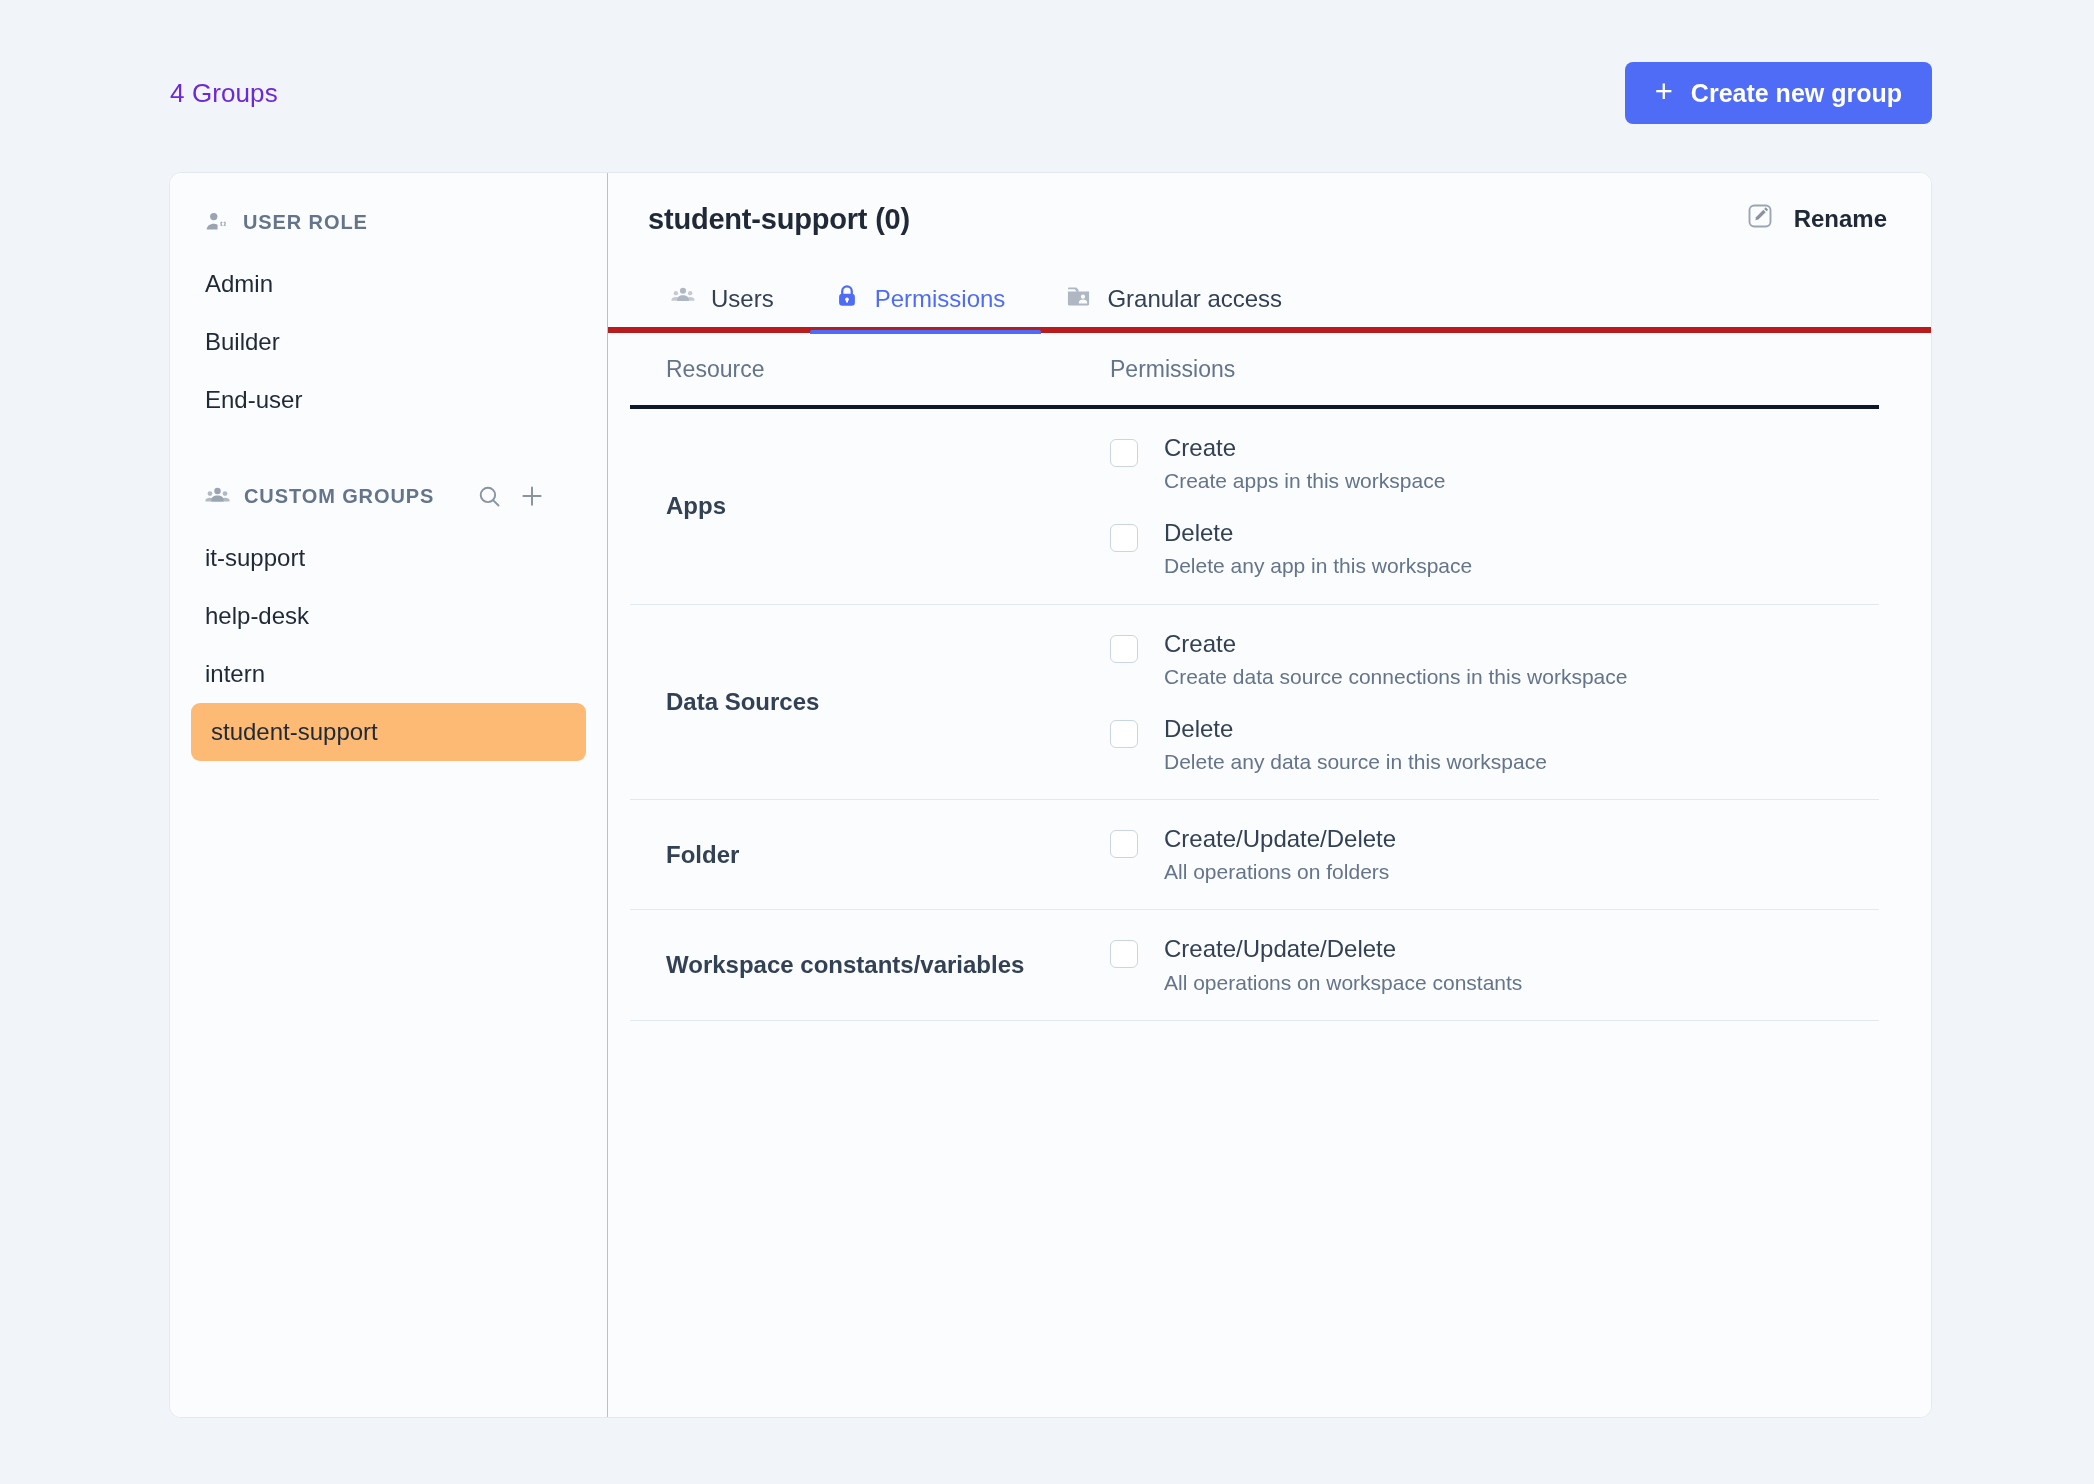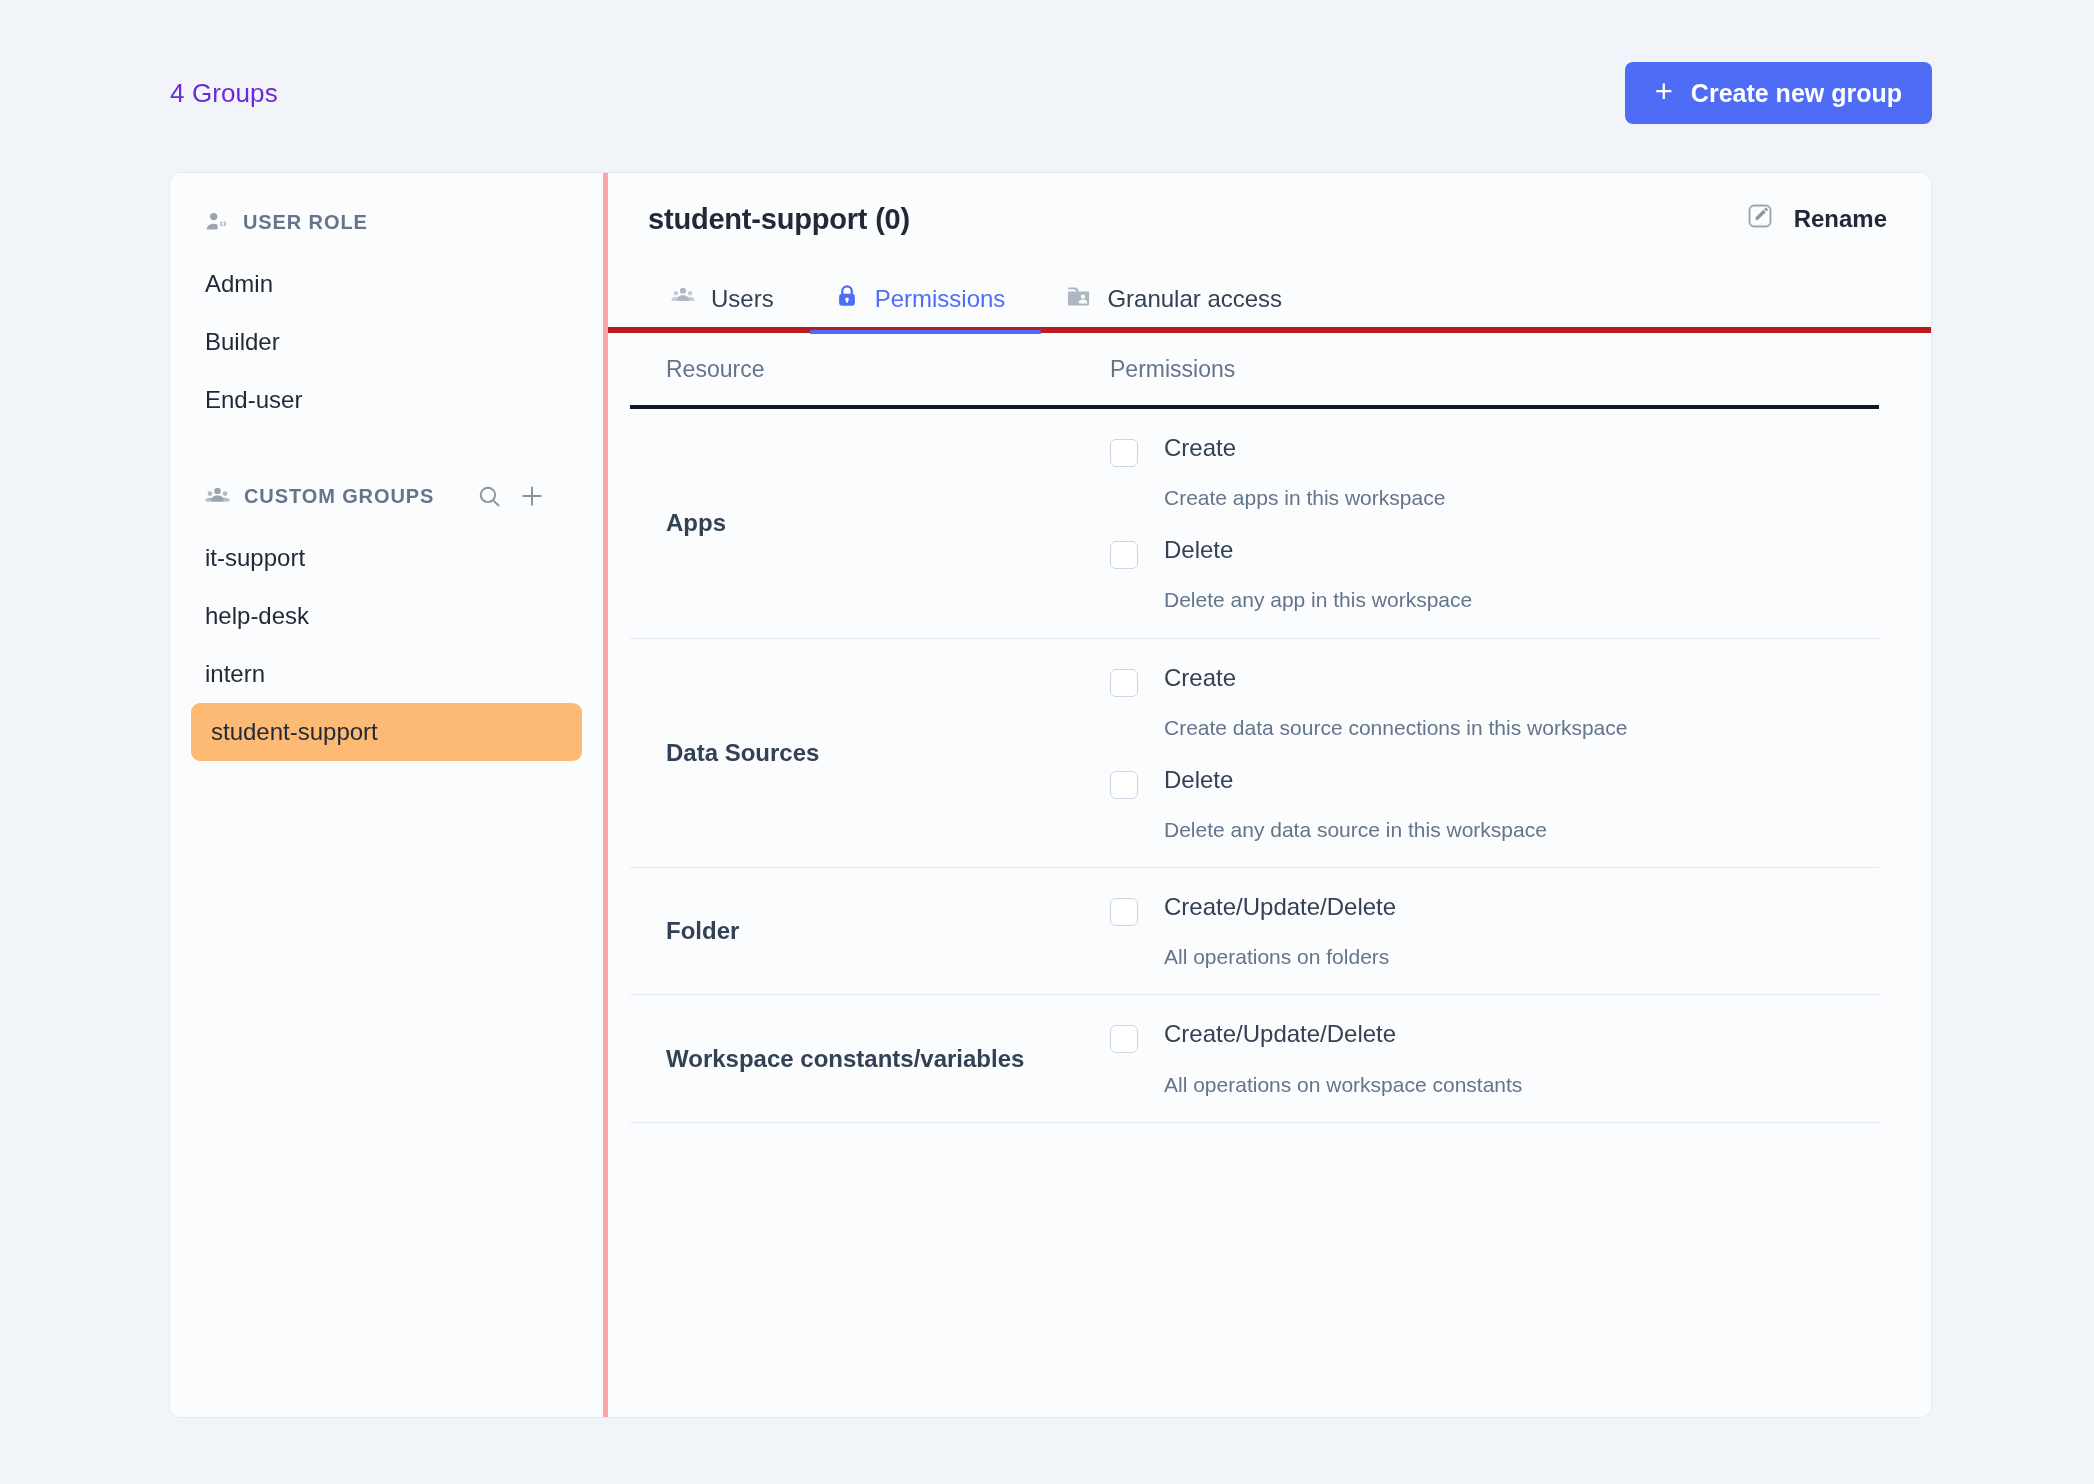--- a/index.html
+++ b/index.html
@@ -71,21 +71,21 @@
     border: 1px solid #e4e9ef;
     border-radius: 12px;
     display: flex;
     overflow: hidden;
   }
 
   
   .sidebar {
     width: 438px;
     flex: 0 0 438px;
-    border-right: 5px solid #fca5a5;
+    border-right: 1px solid #fca5a5;
     padding-top: 32px;
     background: #fbfcfd;
   }
   .section-head {
     display: flex;
     align-items: center;
     gap: 13px;
     padding: 0 34px;
     margin-bottom: 16px;
     height: 34px;
@@ -230,21 +230,21 @@
   }
   .cbox {
     width: 28px; height: 28px;
     flex: 0 0 28px;
     border: 1px solid #cbd5e1;
     border-radius: 6px;
     background: #ffffff;
     margin-top: 4px;
     cursor: pointer;
   }
-  .perm-texts { display: flex; flex-direction: column; gap: 26px; }
+  .perm-texts { display: flex; flex-direction: column; gap: 9px; }
   .perm-name {
     font-size: 24px;
     color: #334155;
     line-height: 1.05;
   }
   .perm-desc {
     font-size: 21px;
     color: #64748b;
     line-height: 1.1;
   }

